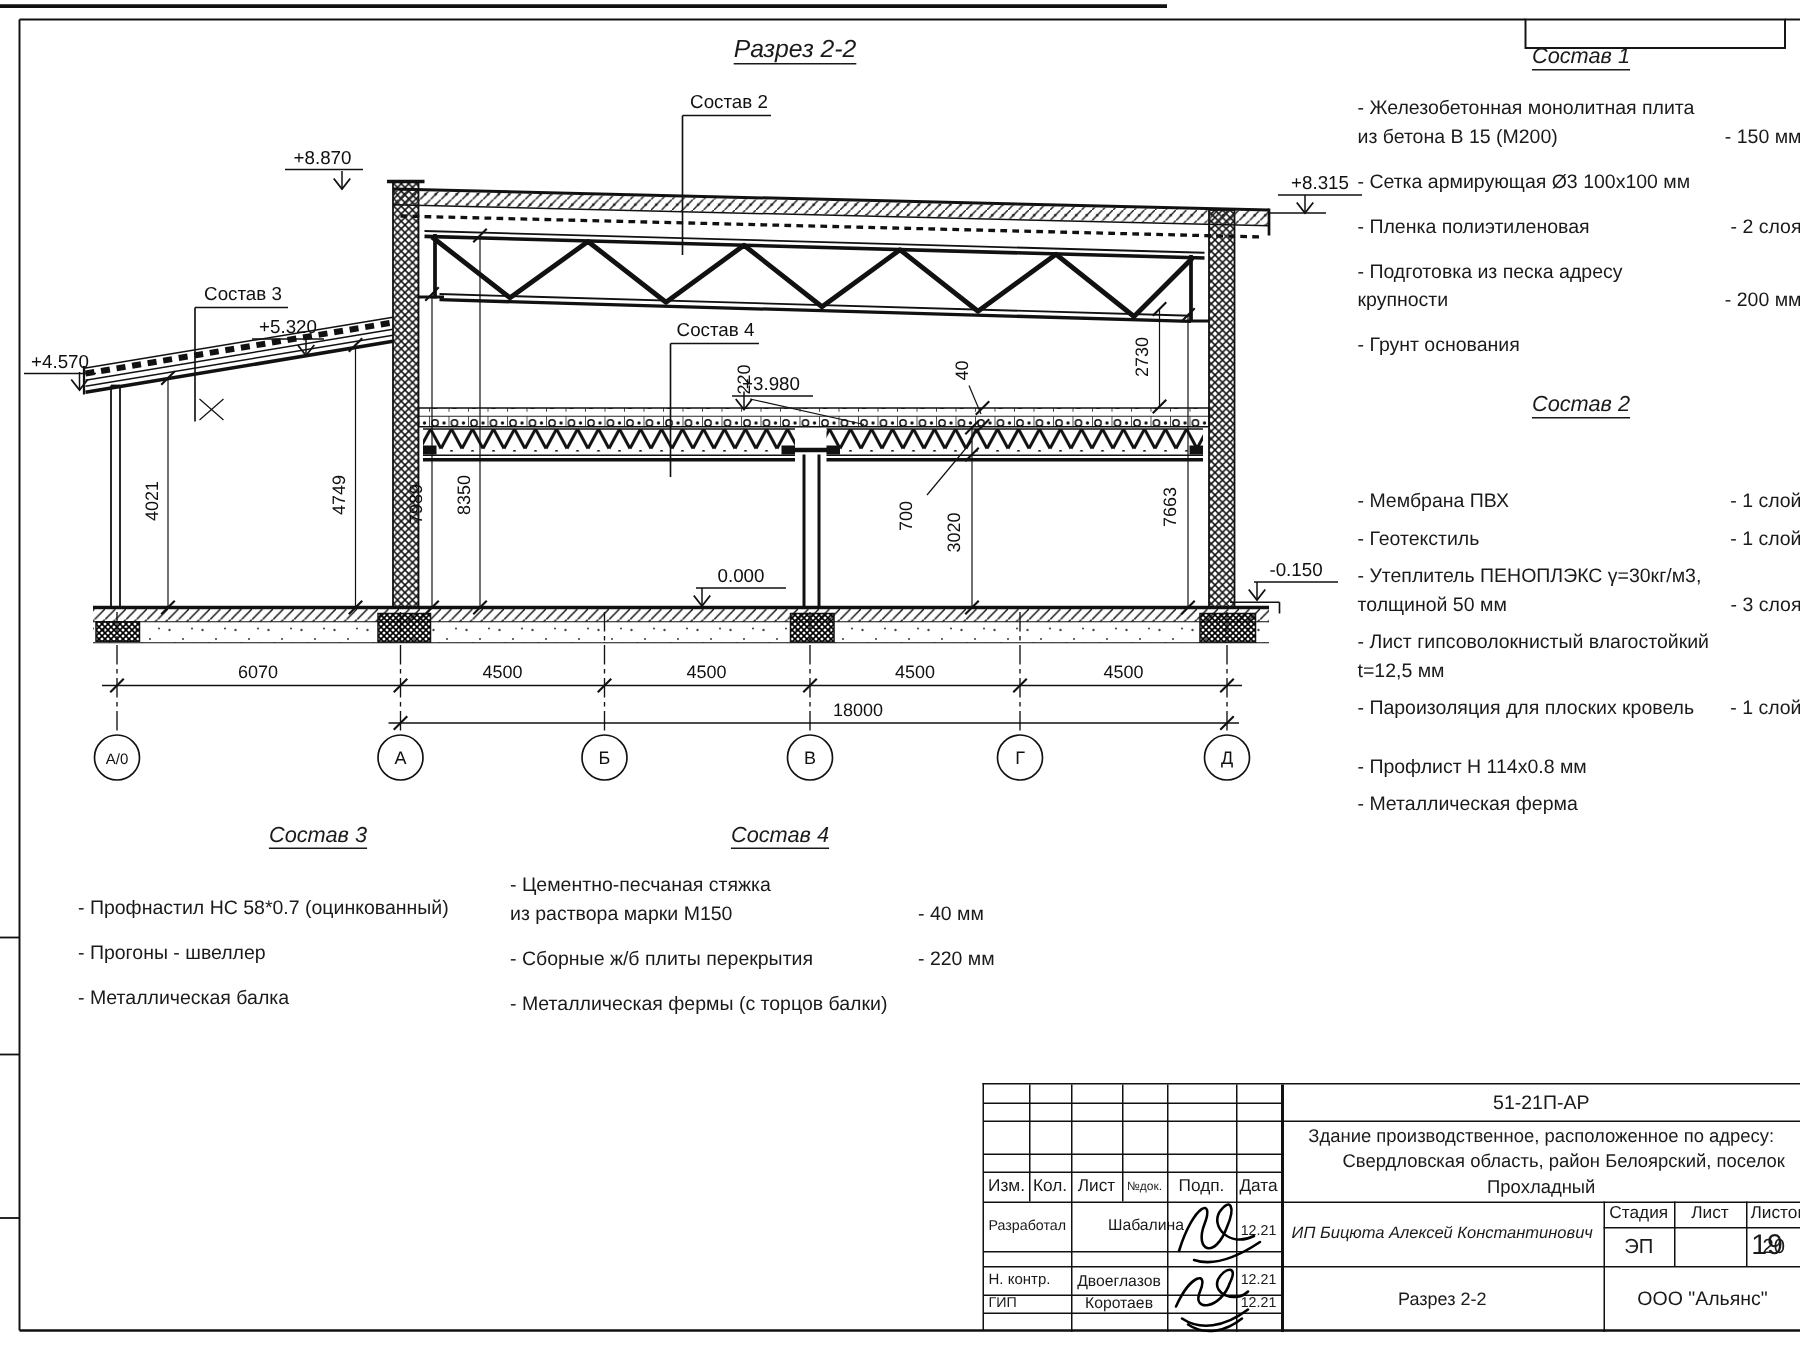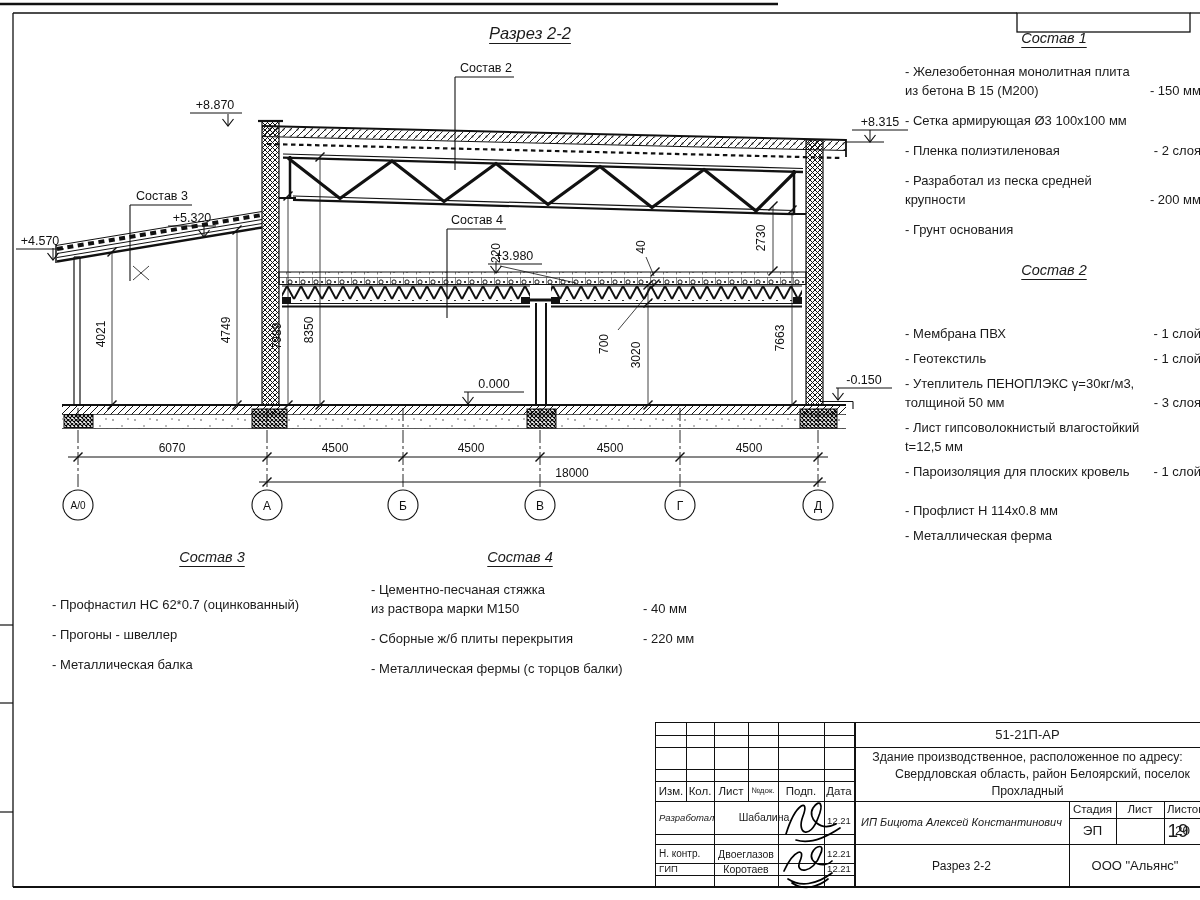--- a/index.html
+++ b/index.html
@@ -290,21 +290,21 @@
       <span class="lv">- 150 мм</span>
     </div>
     <div class="li">
       <span>- Сетка армирующая Ø3 100х100 мм</span>
     </div>
     <div class="li">
       <span>- Пленка полиэтиленовая</span>
       <span class="lv">- 2 слоя</span>
     </div>
     <div class="li">
-      <span>- Разработал из песка средней</span><br>
+      <span>- Подготовка из песка адресу</span><br>
       <span>крупности</span>
       <span class="lv">- 200 мм</span>
     </div>
     <div class="li">
       <span>- Грунт основания</span>
     </div>
   </div>
 
   <div class="list-head" style="left:905px;top:262px;width:298px;">Состав 2</div>
   <div class="mlist" id="list2" style="left:905px;top:324px;width:298px;">
@@ -332,27 +332,27 @@
     <div class="li">
       <span>- Профлист Н 114х0.8 мм</span>
     </div>
     <div class="li">
       <span>- Металлическая ферма</span>
     </div>
   </div>
 
   <div class="list-head" style="left:62px;top:549px;width:300px;">Состав 3</div>
   <div class="mlist" id="list3" style="left:52px;top:595px;width:310px;">
-    <div class="li"><span>- Профнастил НС 62*0.7 (оцинкованный)</span></div>
+    <div class="li"><span>- Профнастил НС 58*0.7 (оцинкованный)</span></div>
     <div class="li"><span>- Прогоны - швеллер</span></div>
     <div class="li"><span>- Металлическая балка</span></div>
   </div>
 
   <div class="list-head" style="left:370px;top:549px;width:300px;">Состав 4</div>
-  <div class="mlist" id="list4" style="left:340px;top:580px;width:340px;margin-left:31px;">
+  <div class="mlist" id="list4" style="left:340px;top:580px;width:340px;">
     <div class="li">
       <span>- Цементно-песчаная стяжка</span><br>
       <span>из раствора марки М150</span>
       <span class="lv">- 40 мм</span>
     </div>
     <div class="li">
       <span>- Сборные ж/б плиты перекрытия</span>
       <span class="lv">- 220 мм</span>
     </div>
     <div class="li">
@@ -382,21 +382,21 @@
     <div class="tbh" style="top:140px;left:0;width:198px;"></div>
     <div class="tbh" style="top:152px;left:0;width:198px;"></div>
 
     <div class="tbc cen" style="left:0;top:58px;width:30px;height:20px;line-height:20px;font-size:11.5px;">Изм.</div>
     <div class="tbc cen" style="left:30px;top:58px;width:28px;height:20px;line-height:20px;font-size:11.5px;">Кол.</div>
     <div class="tbc cen" style="left:58px;top:58px;width:34px;height:20px;line-height:20px;font-size:11.5px;">Лист</div>
     <div class="tbc cen" style="left:92px;top:58px;width:30px;height:20px;line-height:20px;font-size:8px;">№док.</div>
     <div class="tbc cen" style="left:122px;top:58px;width:46px;height:20px;line-height:20px;font-size:11.5px;">Подп.</div>
     <div class="tbc cen" style="left:168px;top:58px;width:30px;height:20px;line-height:20px;font-size:11.5px;">Дата</div>
 
-    <div class="tbc" style="left:3px;top:78px;width:55px;height:33px;line-height:33px;font-size:9.5px;font-style:italic;">Разработал</div>
+    <div class="tbc" style="left:3px;top:78px;width:55px;height:33px;line-height:33px;font-size:9.5px;">Разработал</div>
     <div class="tbc cen" style="left:76px;top:78px;width:64px;height:33px;line-height:33px;font-size:10.5px;">Шабалина</div>
     <div class="tbc cen" style="left:168px;top:84px;width:30px;height:27px;line-height:27px;font-size:9.5px;">12.21</div>
     <div class="tbc" style="left:3px;top:122px;width:55px;height:18px;line-height:18px;font-size:10px;">Н. контр.</div>
     <div class="tbc cen" style="left:58px;top:122px;width:64px;height:18px;line-height:18px;font-size:10.5px;text-align:center;">Двоеглазов</div>
     <div class="tbc cen" style="left:168px;top:122px;width:30px;height:18px;line-height:18px;font-size:9.5px;">12.21</div>
     <div class="tbc" style="left:3px;top:140px;width:55px;height:12px;line-height:12px;font-size:9.5px;">ГИП</div>
     <div class="tbc cen" style="left:58px;top:140px;width:64px;height:12px;line-height:12px;font-size:10.5px;">Коротаев</div>
     <div class="tbc cen" style="left:168px;top:140px;width:30px;height:12px;line-height:12px;font-size:9.5px;">12.21</div>
 
     <div class="tbc cen" style="left:198px;top:0;width:347px;height:24px;line-height:24px;font-size:13px;">51-21П-АР</div>

